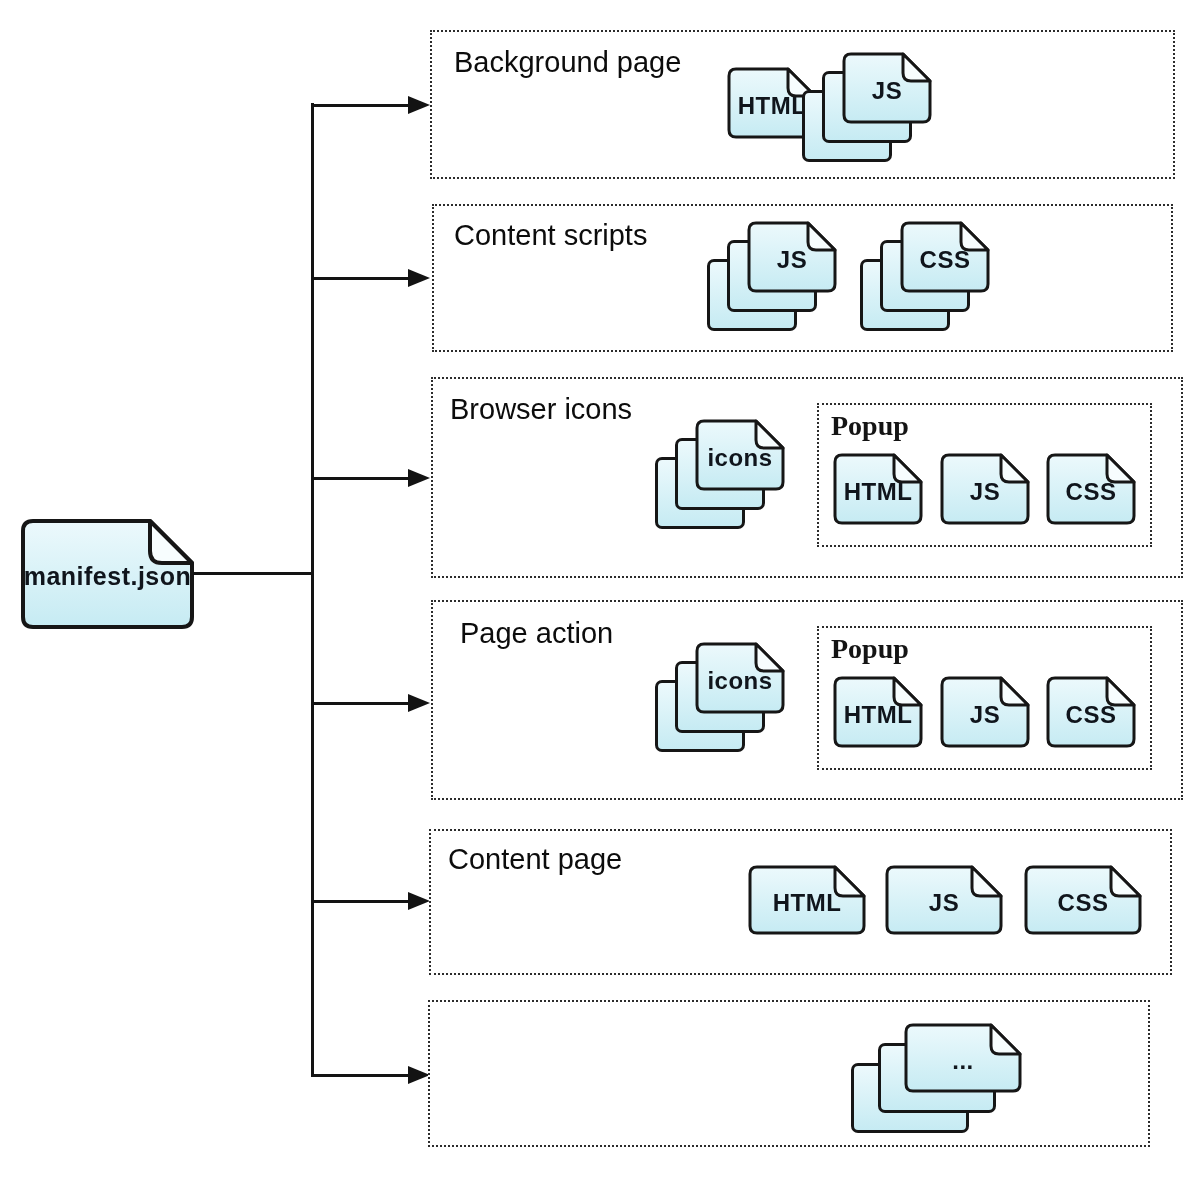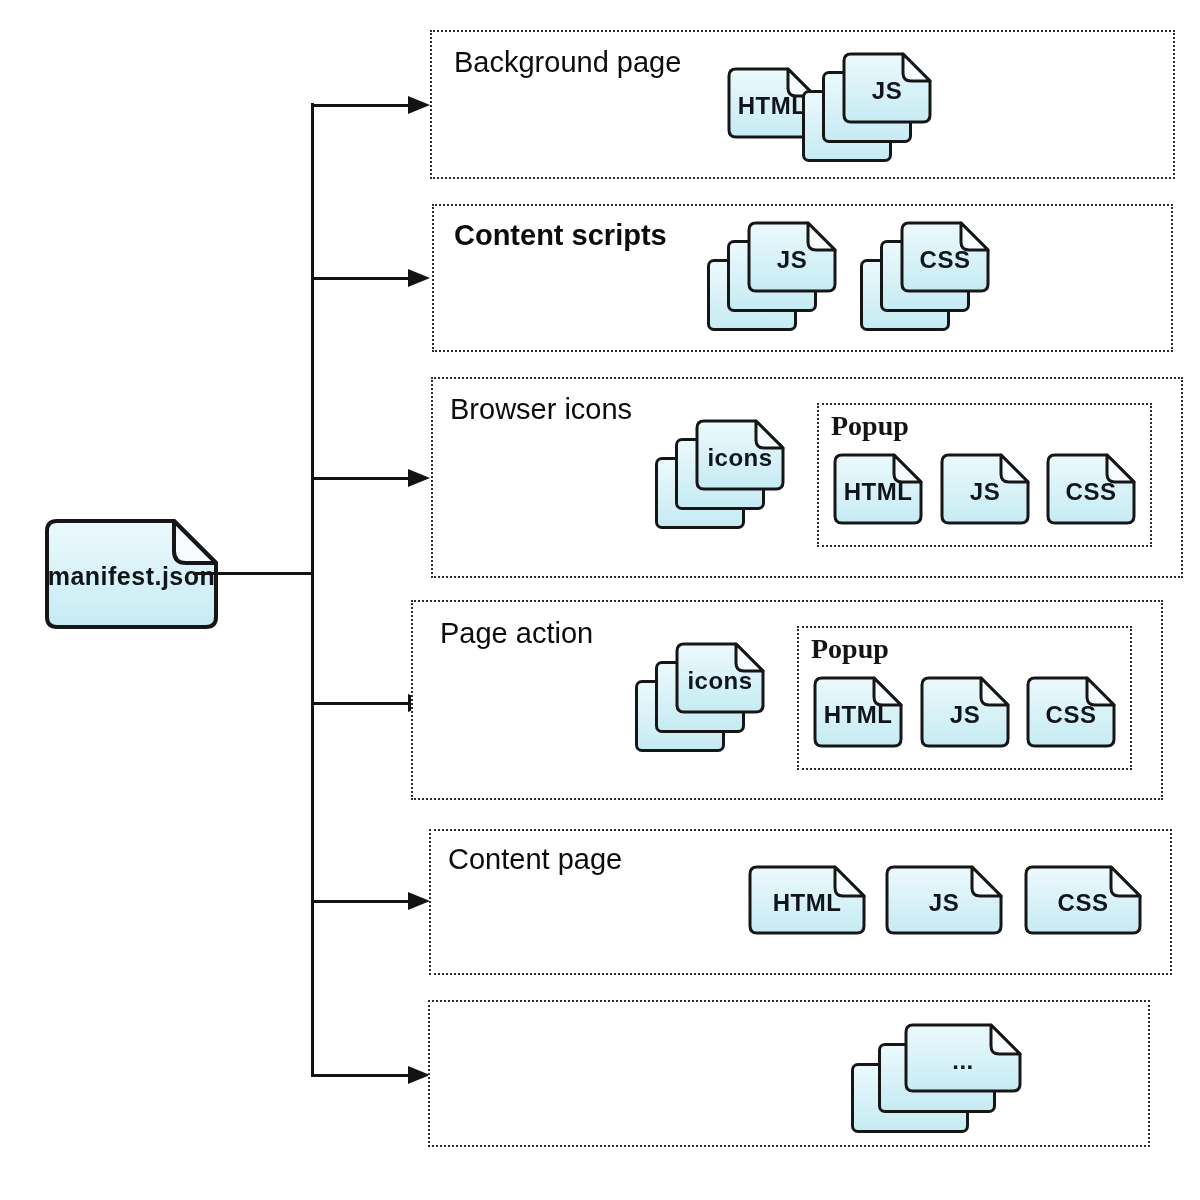--- a/index.html
+++ b/index.html
@@ -83,21 +83,21 @@
 
   <svg width="0" height="0" style="position:absolute" aria-hidden="true">
     <defs>
       <linearGradient id="docGrad" x1="0" y1="0" x2="0" y2="1">
         <stop offset="0" stop-color="#ecf9fc"></stop>
         <stop offset="1" stop-color="#c6ebf3"></stop>
       </linearGradient>
     </defs>
   </svg>
 
-  <div class="doc manifest" style="left:20px; top:518px; width:175px; height:112px;margin-left:24px;">
+  <div class="doc manifest" style="left:20px; top:518px; width:175px; height:112px;">
     <svg width="175" height="112" viewBox="0 0 175 112">
       <path class="page-shape" d="M13 3 H130 L172 45 V99 Q172 109 162 109 H13 Q3 109 3 99 V13 Q3 3 13 3 Z"></path>
       <path class="fold-shape" d="M130 3 V33 Q130 45 142 45 H172 Z"></path>
     </svg>
     <span class="doc-label">manifest.json</span>
   </div>
 
   <div class="line h" style="left:193px; top:572px; width:120px;"></div>
   <div class="line v" style="left:311px; top:103px; height:974px;"></div>
 
@@ -137,21 +137,21 @@
         <svg width="90" height="72" viewBox="0 0 90 72">
           <path class="page-shape" d="M9 2 H61 L88 29 V63 Q88 70 81 70 H9 Q2 70 2 63 V9 Q2 2 9 2 Z"></path>
           <path class="fold-shape" d="M61 2 V21 Q61 29 69 29 H88 Z"></path>
         </svg>
         <span class="doc-label">JS</span>
       </div>
     </div>
   </div>
 
   <div class="section-box" style="left:432px; top:204px; width:741px; height:148px;">
-    <div class="section-title" style="left:20px; top:13px;font-weight:bold;">Content scripts</div>
+    <div class="section-title" style="left:20px; top:13px;">Content scripts</div>
 
     <div class="stack" style="left:273px; top:15px; width:130px; height:110px;">
       <div class="sheet std" style="left:0; top:38px;"></div>
       <div class="sheet std" style="left:20px; top:19px;"></div>
       <div class="doc" style="left:40px; top:0; width:90px; height:72px;">
         <svg width="90" height="72" viewBox="0 0 90 72">
           <path class="page-shape" d="M9 2 H61 L88 29 V63 Q88 70 81 70 H9 Q2 70 2 63 V9 Q2 2 9 2 Z"></path>
           <path class="fold-shape" d="M61 2 V21 Q61 29 69 29 H88 Z"></path>
         </svg>
         <span class="doc-label">JS</span>
@@ -206,21 +206,21 @@
       <div class="doc" style="left:227px; top:48px; width:90px; height:72px;">
         <svg width="90" height="72" viewBox="0 0 90 72">
           <path class="page-shape" d="M9 2 H61 L88 29 V63 Q88 70 81 70 H9 Q2 70 2 63 V9 Q2 2 9 2 Z"></path>
           <path class="fold-shape" d="M61 2 V21 Q61 29 69 29 H88 Z"></path>
         </svg>
         <span class="doc-label">CSS</span>
       </div>
     </div>
   </div>
 
-  <div class="section-box" style="left:411px; top:600px; width:752px; height:200px;">
+  <div class="section-box" style="left:431px; top:600px; width:752px; height:200px;">
     <div class="section-title" style="left:27px; top:15px;">Page action</div>
 
     <div class="stack" style="left:222px; top:40px; width:130px; height:110px;">
       <div class="sheet std" style="left:0; top:38px;"></div>
       <div class="sheet std" style="left:20px; top:19px;"></div>
       <div class="doc" style="left:40px; top:0; width:90px; height:72px;">
         <svg width="90" height="72" viewBox="0 0 90 72">
           <path class="page-shape" d="M9 2 H61 L88 29 V63 Q88 70 81 70 H9 Q2 70 2 63 V9 Q2 2 9 2 Z"></path>
           <path class="fold-shape" d="M61 2 V21 Q61 29 69 29 H88 Z"></path>
         </svg>

